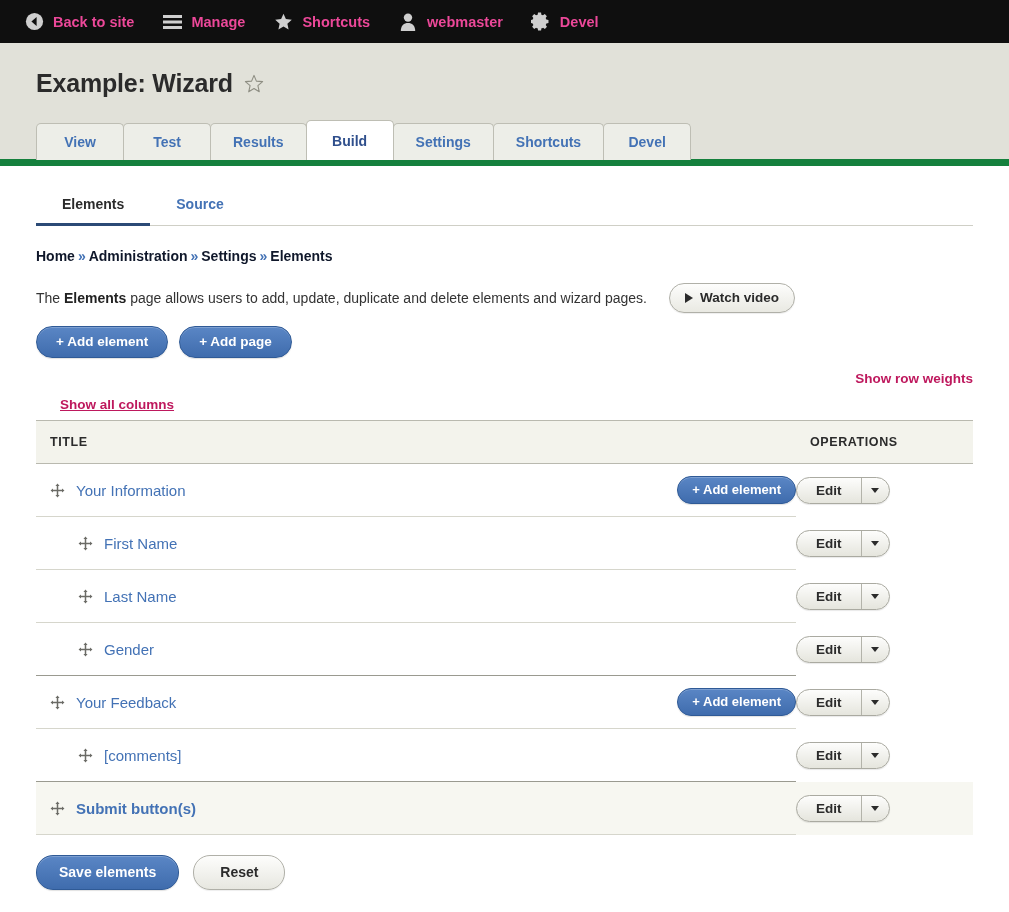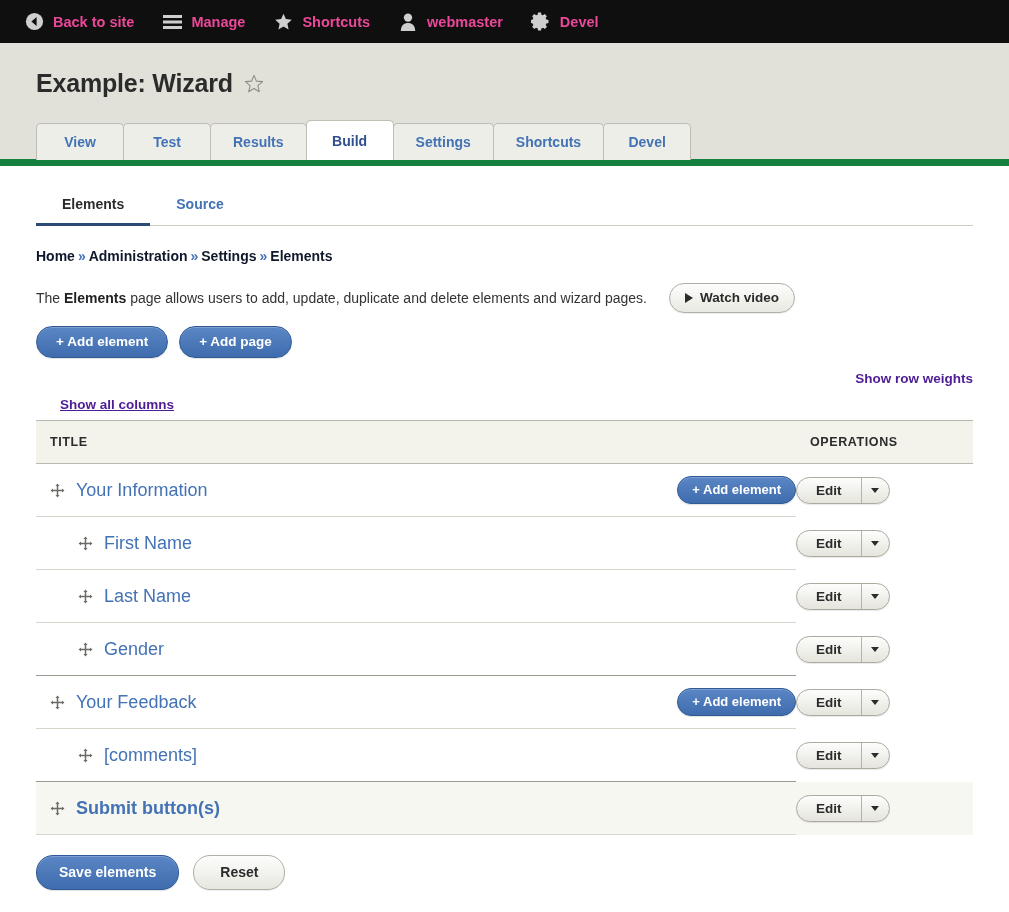--- a/index.html
+++ b/index.html
@@ -160,21 +160,21 @@
     font-size: 13.5px;
     font-weight: bold;
     padding: 7px 19px 8px;
     cursor: pointer;
     box-shadow: 0 1px 1px rgba(0,0,0,0.12), inset 0 1px 0 rgba(255,255,255,0.22);
   }
 
   
   .rw-row { display: flex; justify-content: flex-end; padding-top: 13px; }
   .link-blue {
-    color: #4c1d95;
+    color: #be185d;
     font-size: 13.5px;
     font-weight: bold;
     cursor: pointer;
     text-decoration: none;
   }
   .link-underline { text-decoration: underline; }
 
   .showcols-row { padding-top: 9px; padding-bottom: 7px; margin-left: 24px; }
 
   
@@ -202,21 +202,21 @@
   .cell-title {
     display: flex;
     align-items: center;
     gap: 11px;
     padding-left: 14px;
     height: 52px;
   }
   .cell-title.ind1 { padding-left: 42px; }
   .drag-handle { cursor: move; display: flex; align-items: center; }
   .row-label {
-    font-size: 18px;
+    font-size: 15px;
     color: #4372b5;
     font-weight: normal;
     cursor: pointer;
     text-decoration: none;
   }
   .row-label.bold { font-weight: bold; }
 
   .td-line { border-bottom: 1px solid #d6d6cc; }
   .td-line-dark { border-bottom: 1px solid #9a9a90; }
   .td-nolinestart { border-bottom: 1px solid transparent; }

